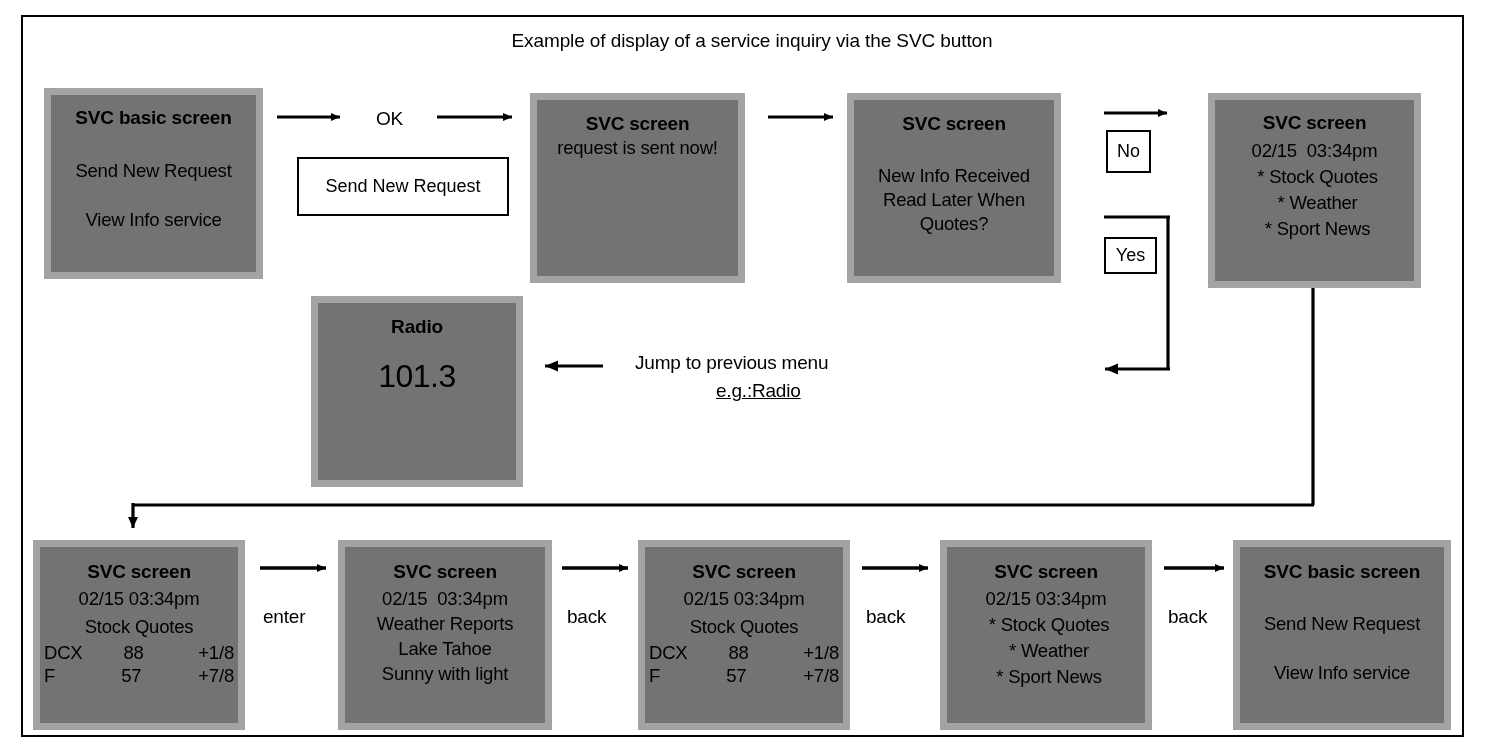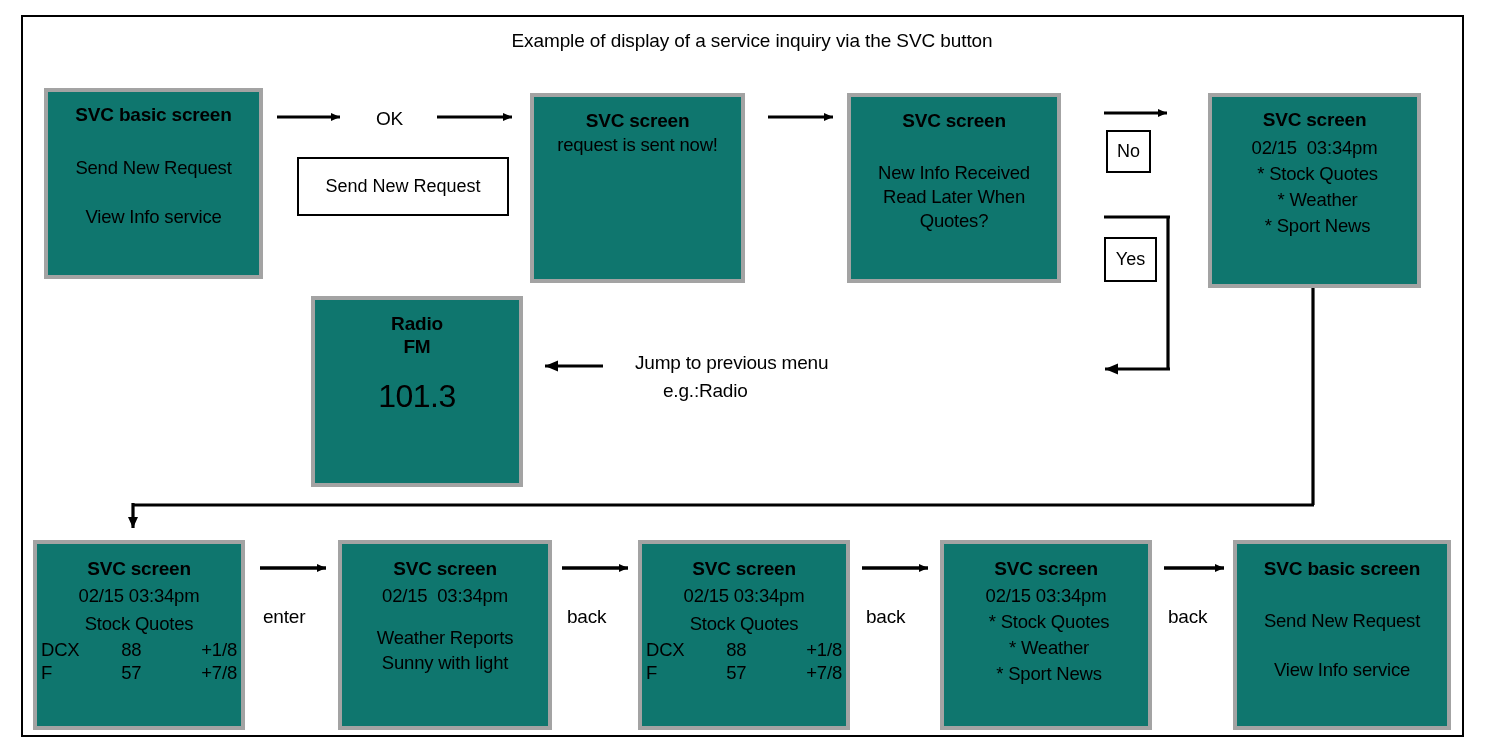--- a/index.html
+++ b/index.html
@@ -31,23 +31,23 @@
     position: absolute;
     left: 0;
     top: 30px;
     width: 1504px;
     text-align: center;
     font-size: 19px;
     letter-spacing: -0.1px;
   }
   .screen-box {
     position: absolute;
-    border: 4px solid #a3a3a3;
+    border: 7px solid #a3a3a3;
     box-sizing: border-box;
-    background: #0f766e;
+    background: #737373;
     text-align: center;
   }
   .box-title {
     font-weight: bold;
     font-size: 19px;
     letter-spacing: -0.2px;
   }
   .box-line {
     font-size: 18.5px;
     letter-spacing: -0.2px;
@@ -161,40 +161,39 @@
     <div class="box-title" style="margin-top:13px;">SVC screen</div>
     <div class="box-line" style="margin-top:30px;">New Info Received</div>
     <div class="box-line" style="margin-top:2px;">Read Later When</div>
     <div class="box-line" style="margin-top:2px;">Quotes?</div>
   </div>
 
   <div class="label-box" style="left:1106px; top:130px; width:45px; height:43px;">
     <span>No</span>
   </div>
 
-  <div class="label-box" style="left:1104px; top:237px; width:53px; height:45px;">
+  <div class="label-box" style="left:1104px; top:237px; width:53px; height:37px;">
     <span>Yes</span>
   </div>
 
   <div class="screen-box" style="left:1208px; top:93px; width:213px; height:195px;">
     <div class="box-title" style="margin-top:12px;">SVC screen</div>
     <div class="box-line" style="margin-top:6px;">02/15  03:34pm</div>
     <div class="box-line left" style="margin-top:4px; padding-left:6px;">* Stock Quotes</div>
     <div class="box-line left" style="margin-top:4px; padding-left:6px;">* Weather</div>
     <div class="box-line left" style="margin-top:4px; padding-left:6px;">* Sport News</div>
   </div>
 
   <div class="screen-box" style="left:311px; top:296px; width:212px; height:191px;">
     <div class="box-title" style="margin-top:13px;">Radio</div>
-    <div class="box-title" style="margin-top:1px;">FM</div>
     <div style="margin-top:20px; font-size:32px; letter-spacing:-0.5px;">101.3</div>
   </div>
 
   <div class="plain-label centered" style="left:635px; top:352px;">Jump to previous menu</div>
-  <div class="plain-label centered" style="left:663px; top:380px;">e.g.:Radio</div>
+  <div class="plain-label centered" style="left:716px; top:380px;text-decoration:underline;">e.g.:Radio</div>
 
   <div class="screen-box" style="left:33px; top:540px; width:212px; height:190px;">
     <div class="box-title" style="margin-top:14px;">SVC screen</div>
     <div class="box-line" style="margin-top:5px;">02/15 03:34pm</div>
     <div class="box-line" style="margin-top:6px;">Stock Quotes</div>
     <div class="mono-row" style="margin-top:4px; padding:0 4px;">
       <span style="width:62px; text-align:left;">DCX</span>
       <span style="width:62px; text-align:left;">88</span>
       <span style="flex:1; text-align:right;">+1/8</span>
     </div>
@@ -203,21 +202,22 @@
       <span style="width:62px; text-align:left;">57</span>
       <span style="flex:1; text-align:right;">+7/8</span>
     </div>
   </div>
 
   <div class="plain-label" style="left:263px; top:606px;">enter</div>
 
   <div class="screen-box" style="left:338px; top:540px; width:214px; height:190px;">
     <div class="box-title" style="margin-top:14px;">SVC screen</div>
     <div class="box-line" style="margin-top:5px;">02/15  03:34pm</div>
-    <div class="box-line" style="margin-top:20px;">Weather Reports</div>
+    <div class="box-line" style="margin-top:3px;">Weather Reports</div>
+    <div class="box-line" style="margin-top:3px;">Lake Tahoe</div>
     <div class="box-line" style="margin-top:3px;">Sunny with light</div>
   </div>
 
   <div class="plain-label" style="left:567px; top:606px;">back</div>
 
   <div class="screen-box" style="left:638px; top:540px; width:212px; height:190px;">
     <div class="box-title" style="margin-top:14px;">SVC screen</div>
     <div class="box-line" style="margin-top:5px;">02/15 03:34pm</div>
     <div class="box-line" style="margin-top:6px;">Stock Quotes</div>
     <div class="mono-row" style="margin-top:4px; padding:0 4px;">

